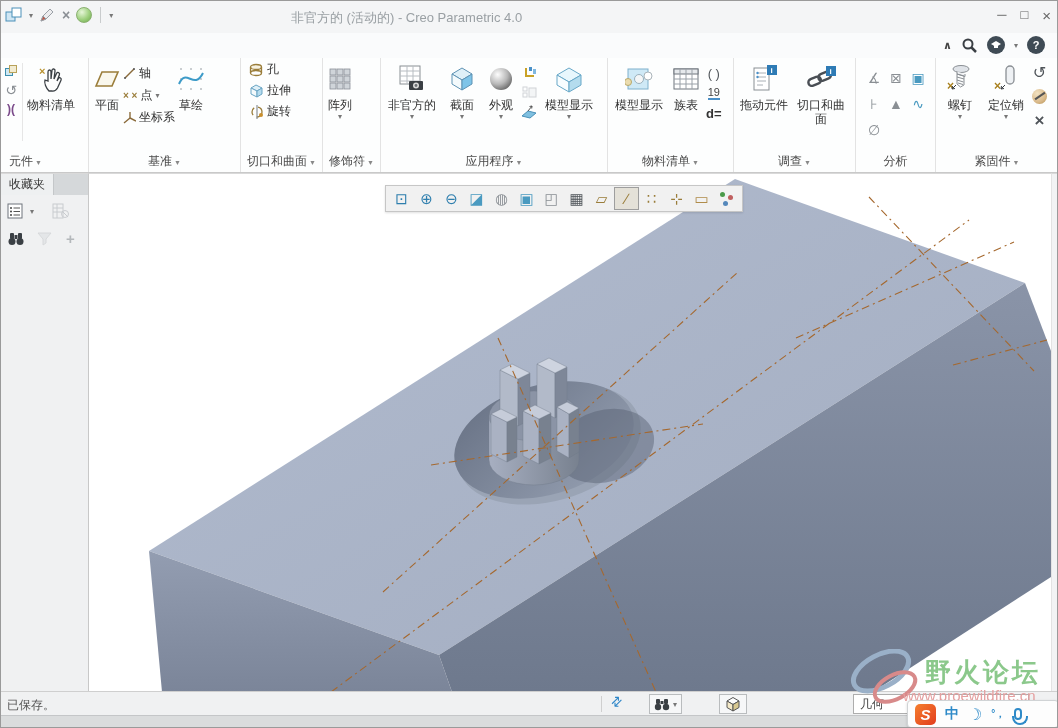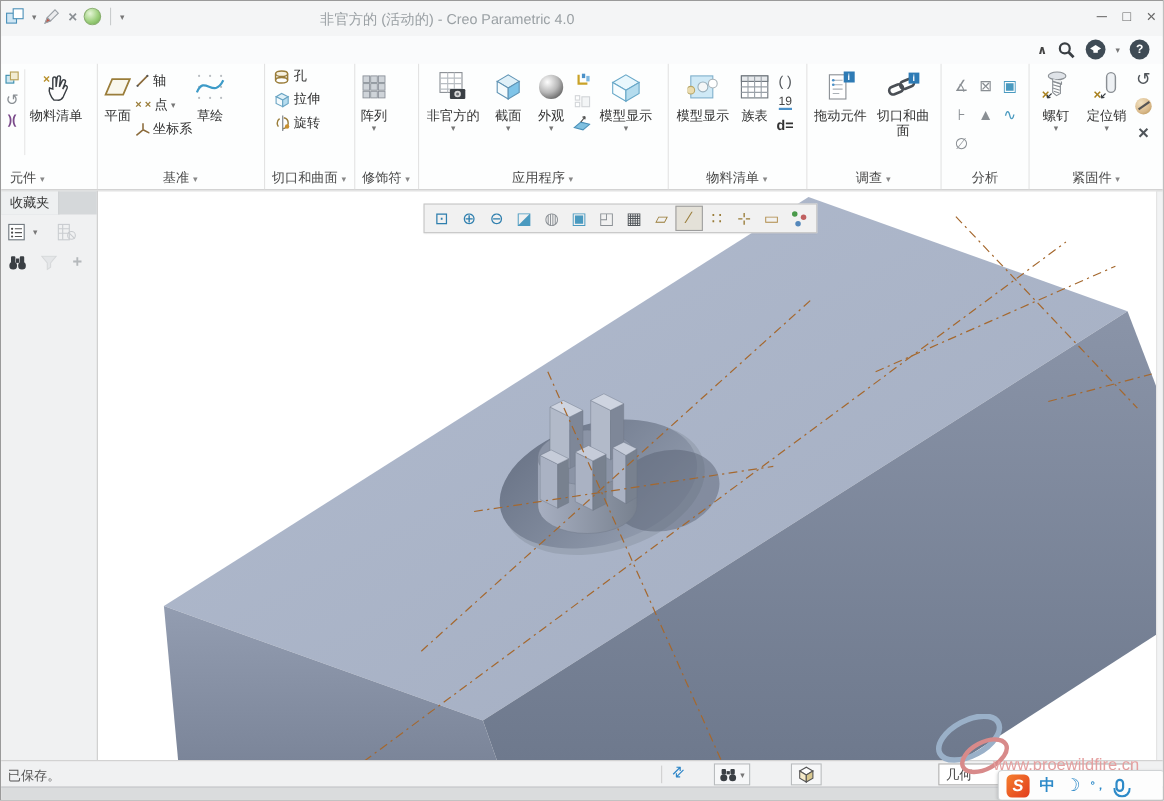--- a/index.html
+++ b/index.html
@@ -640,20 +640,21 @@
       <span class="caret">▾</span>
     </div>
   </div>
   <div class="abs bottomband"></div>
 
   <div class="abs watermark">
     <svg width="90" height="60">
       <ellipse cx="38" cy="22" rx="30" ry="16" fill="none" stroke="#9ab0c8" stroke-width="5" transform="rotate(-28 38 22)"></ellipse>
       <ellipse cx="52" cy="38" rx="22" ry="12" fill="none" stroke="#d88a8a" stroke-width="4" transform="rotate(-28 52 38)"></ellipse>
     </svg>
+    <span class="wm-title">野火论坛</span>
     <span class="wm-url">www.proewildfire.cn</span>
   </div>
 
   <div class="abs imebar">
     <span class="sogou">S</span>
     <span class="ime-blue">中</span>
     <span class="ime-blue" style="font-size:16px">☽</span>
     <span class="ime-blue" style="font-size:10px">°，</span>
     <span class="mic"></span>
   </div>

